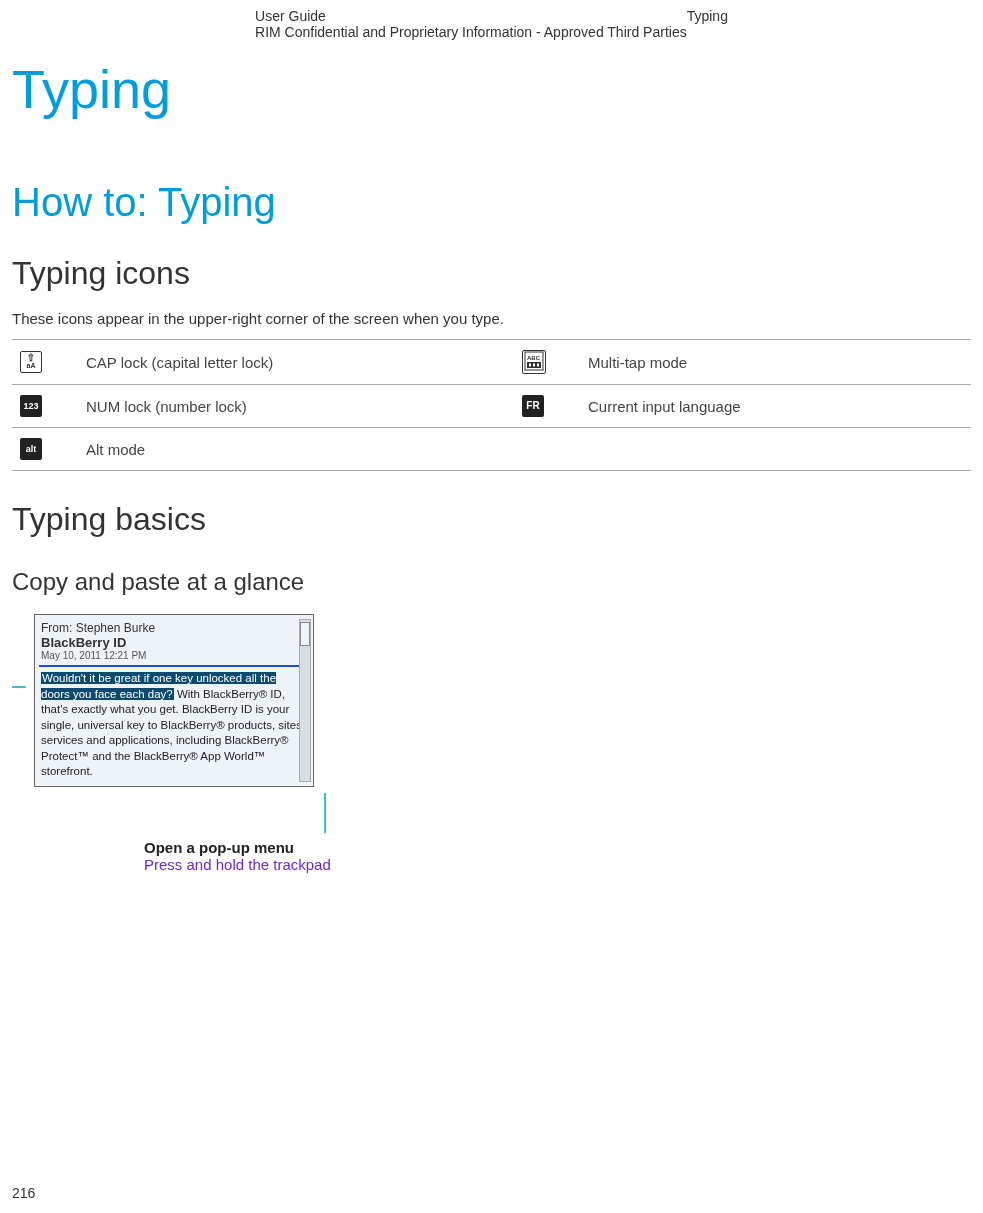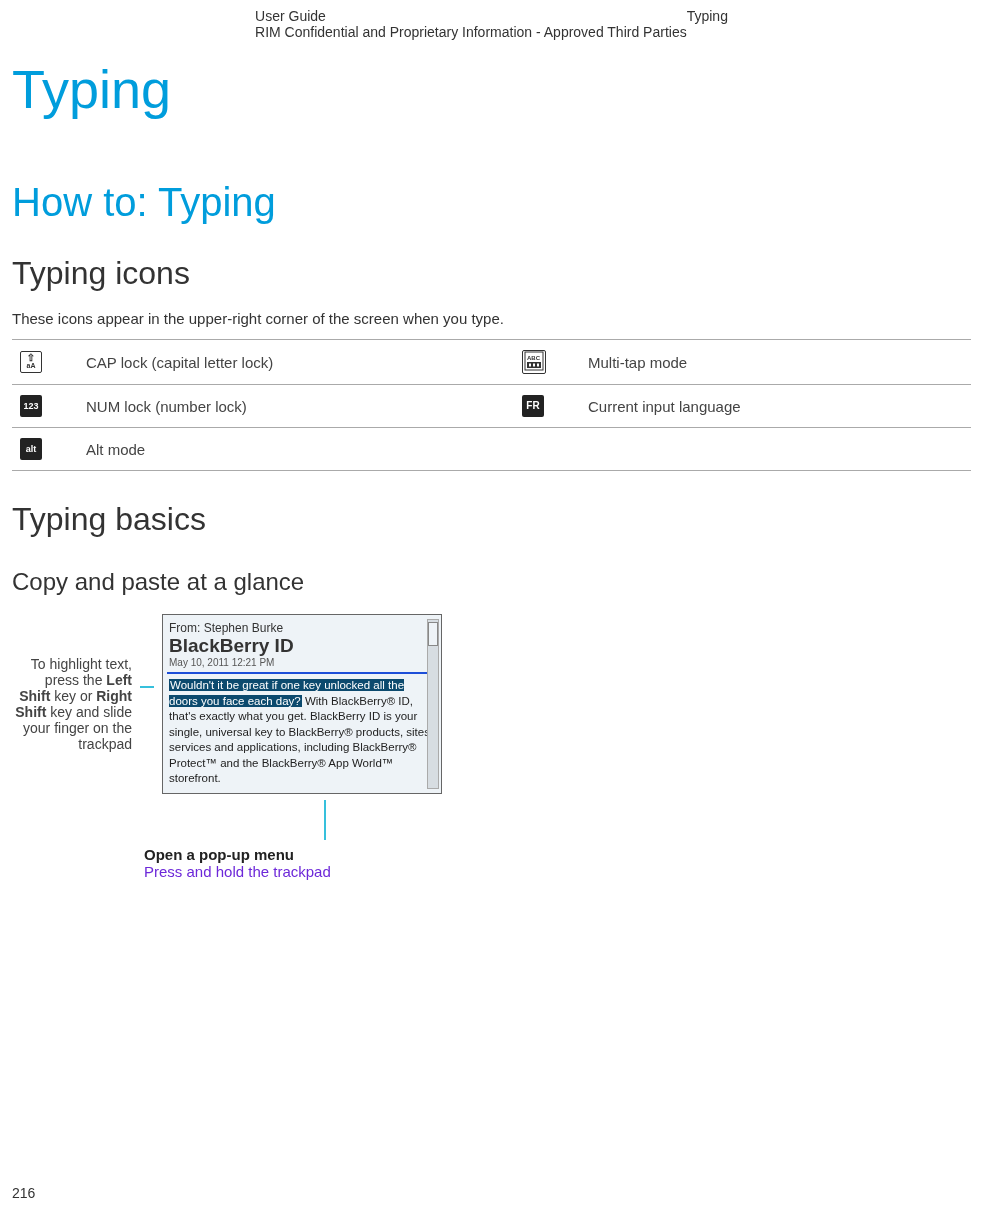--- a/index.html
+++ b/index.html
@@ -101,21 +101,21 @@
   .phone {
     width:280px;
     border:1px solid #666;
     background:#eef3f7;
     font-size:12px;
     position:relative;
     padding:4px;
     box-sizing:border-box;
   }
   .phone .from { color:#333; font-size:12px; padding:2px 2px 0 2px;}
-  .phone .subj { font-weight:bold; font-size:19px; padding:0 2px;}
+  .phone .subj { font-weight:bold; font-size:13px; padding:0 2px;}
   .phone .date { font-size:10px; color:#555; padding:0 2px 4px 2px; border-bottom:2px solid #1d4ed8;}
   .phone .body { font-size:11.5px; color:#222; padding:4px 2px 2px 2px; line-height:1.35;}
   .hl {
     background:#0c4a6e;
     color:#fff;
     padding:0 1px;
   }
   .scrollbar {
     position:absolute;
     right:2px; top:4px; bottom:4px;
@@ -201,23 +201,20 @@
       <td class="iconcell"></td>
       <td></td>
     </tr>
   </tbody>
     </table>
 
   <h3 class="subsection">Typing basics</h3>
   <h4 class="subsub">Copy and paste at a glance</h4>
 
   <div class="figure">
-    <div class="callout-left">
-      <span>To highlight text, press the </span><b>Left Shift</b><span> key or </span><b>Right Shift</b><span> key and slide your finger on the trackpad</span>
-    </div>
     <div class="connector-h"></div>
     <div class="phone">
       <div class="scrollbar">
           <div class="thumb"></div>
         </div>
       <div class="from">From: Stephen Burke</div>
       <div class="subj">BlackBerry ID</div>
       <div class="date">May 10, 2011 12:21 PM</div>
       <div class="body">
         <span class="hl">Wouldn't it be great if one key unlocked all the doors you face each day?</span><span> With BlackBerry® ID, that's exactly what you get. BlackBerry ID is your single, universal key to BlackBerry® products, sites, services and applications, including BlackBerry® Protect™ and the BlackBerry® App World™ storefront.</span>

